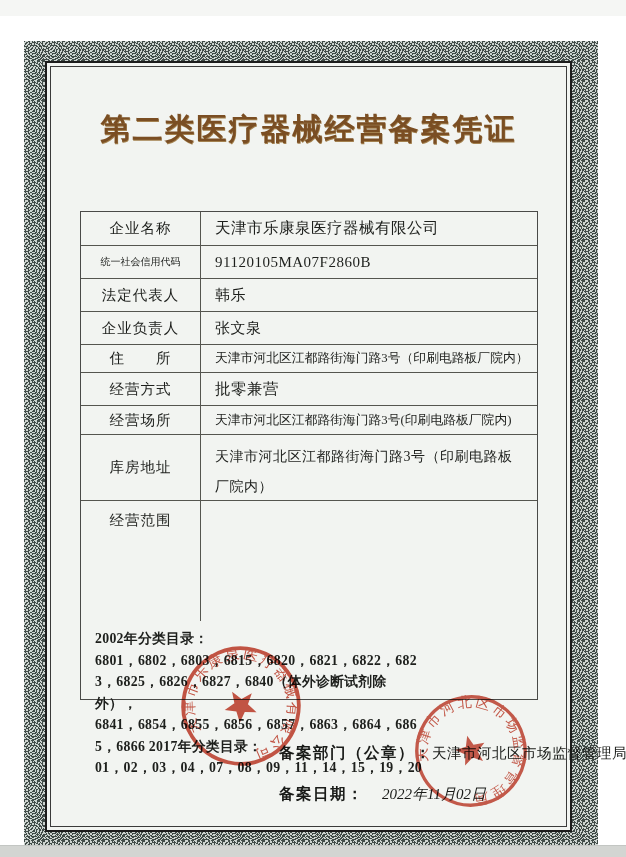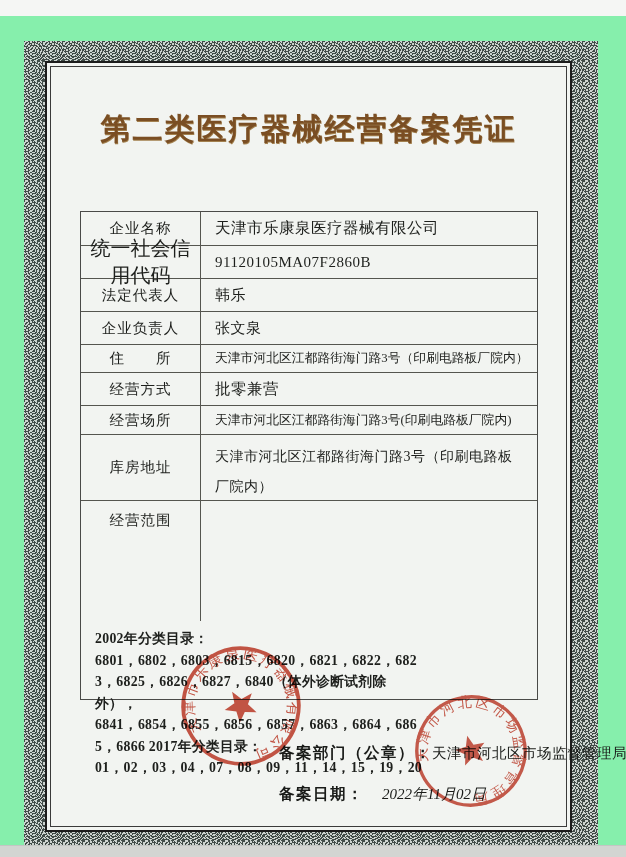--- a/index.html
+++ b/index.html
@@ -2,21 +2,21 @@
 <html><head>
 <meta charset="utf-8">
 <style>
   html,body{margin:0;padding:0;}
   body{
     width:626px;height:857px;
     background:#e9ebe8;
     font-family:"Liberation Serif","DejaVu Serif",serif;
     position:relative;overflow:hidden;
   }
-  .page{position:absolute;inset:0;background:#86efac;}
+  .page{position:absolute;inset:0;background:#ffffff;}
   .page-top-strip{position:absolute;left:0;top:0;width:626px;height:16px;background:#f5f6f4;}
   .page-bottom-strip{position:absolute;left:0;top:845px;width:626px;height:12px;background:#d3d5d2;border-top:1px solid #c3c6c3;}
 
   
   .band{
     position:absolute;left:24px;top:41px;width:574px;height:813px;
     background-color:#cdd4d0;
     background-image:
       repeating-radial-gradient(circle at 10px 10px, #414c48 0 0.9px, rgba(65,76,72,0) 0.9px 2.6px),
       repeating-radial-gradient(circle at 0px 0px, #414c48 0 0.9px, rgba(65,76,72,0) 0.9px 2.6px);
@@ -56,21 +56,21 @@
   .lbl{
     width:120px;flex:0 0 120px;border-right:1px solid #55554f;
     display:flex;align-items:center;justify-content:center;
     font-size:14.5px;letter-spacing:1px;text-align:center;padding:2px 3px;
   }
   .val{
     flex:1;display:flex;align-items:center;
     font-size:14.5px;padding:2px 6px 2px 14px;letter-spacing:0.5px;
   }
   .r1{height:34px;} .r1 .val{font-size:15.5px;}
-  .r2{height:33px;} .r2 .lbl{letter-spacing:0;font-size:20px;} .r2 .val{font-size:15px;font-family:"Liberation Serif",serif;}
+  .r2{height:33px;} .r2 .lbl{letter-spacing:0;font-size:10px;} .r2 .val{font-size:15px;font-family:"Liberation Serif",serif;}
   .r3{height:33px;} .r3 .val{font-size:15px;}
   .r4{height:33px;} .r4 .val{font-size:15px;}
   .r5{height:28px;} .r5 .val{font-size:12.8px;letter-spacing:0;}
   .r6{height:33px;} .r6 .val{font-size:15.5px;}
   .r7{height:29px;} .r7 .val{font-size:12.8px;letter-spacing:0;}
   .r8{height:66px;} .r8 .val{align-items:flex-start;padding-top:7px;white-space:pre-wrap;line-height:30px;font-size:14px;}
   .r9{height:198px;} .r9 .lbl{align-items:flex-start;padding-top:10px;}
   .r9 .val{align-items:flex-start;padding-top:7px;white-space:pre-wrap;line-height:21.5px;font-size:13.8px;letter-spacing:0.3px;font-weight:bold;}
 
   .foot-dept{

